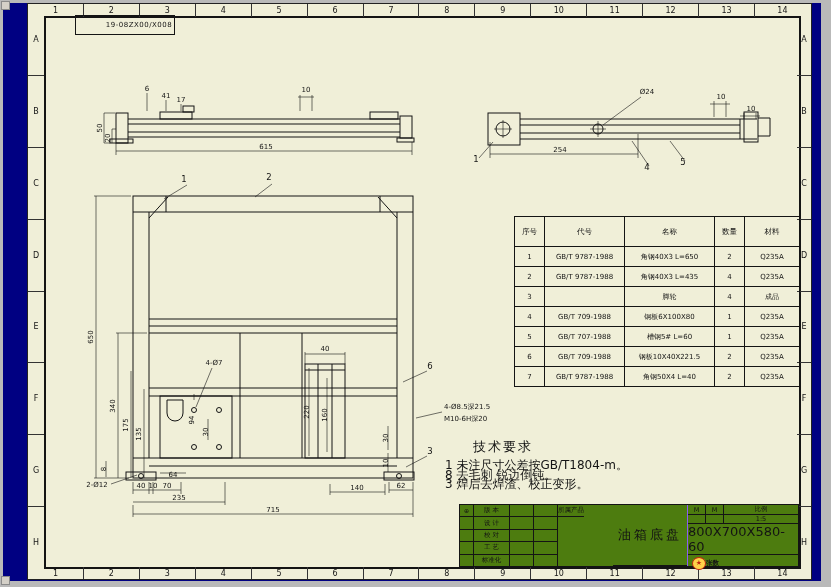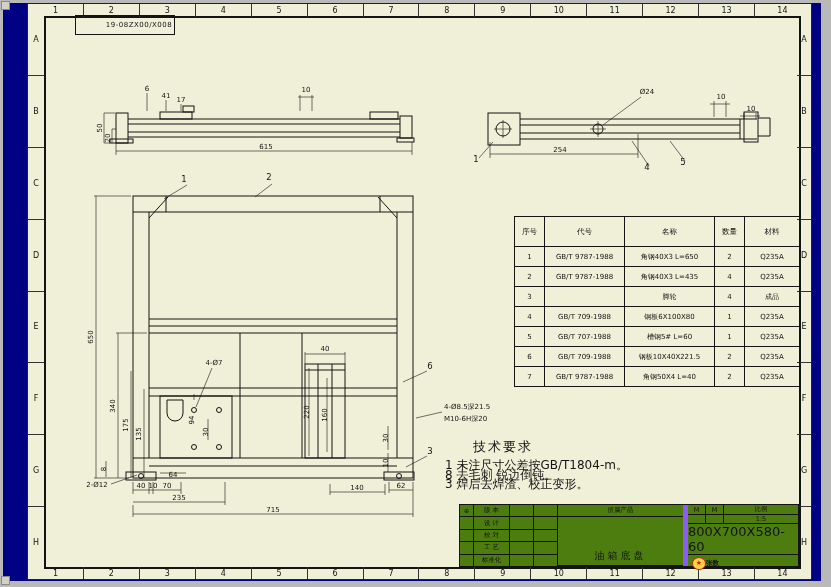--- a/index.html
+++ b/index.html
@@ -45,24 +45,24 @@
   .titleblock { position:absolute; left:459px; top:504px; width:340px; height:63px;
                 border:1.5px solid #141414; display:flex; background:#4d7c0f;
                 color:#141414; font-size:6.5px; }
   .tb-left { width:98px; display:flex; flex-direction:column; border-right:1px solid #141414; }
   .tb-row { flex:1; display:flex; border-bottom:1px solid #141414; }
   .tb-row:last-child { border-bottom:none; }
   .tb-sym   { width:14px; border-right:1px solid #141414; display:flex; align-items:center; justify-content:center; font-size:6px; }
   .tb-label { width:36px; border-right:1px solid #141414; display:flex; align-items:center; justify-content:center; }
   .tb-c { flex:1; border-right:1px solid #141414; }
   .tb-c.last { border-right:none; }
-  .tb-mid { width:130px; display:flex; flex-direction:column; border-right:5px solid #8b5cf6;gap:29px; }
+  .tb-mid { width:130px; display:flex; flex-direction:row; border-right:1px solid #8b5cf6;gap:29px; }
   .tb-product { height:12px; border-bottom:1px solid #141414; display:flex; align-items:center; justify-content:center; }
   .tb-name { flex:1; border-bottom:1px solid #141414; display:flex; align-items:center; justify-content:center;
-             font-size:10px; letter-spacing:3px; }
+             font-size:13px; letter-spacing:3px; }
   .tb-weight { height:19px; display:flex; flex-direction:column; align-items:center; justify-content:center; }
   .tb-wl { font-size:6px; } .tb-wv { font-size:6.5px; }
   .tb-right { flex:1; display:flex; flex-direction:column; }
   .tb-r1, .tb-r2 { height:12px; display:flex; border-bottom:1px solid #141414; }
   .tb-m { width:18px; border-right:1px solid #141414; display:flex; align-items:center; justify-content:center; }
   .tb-rv { flex:1; display:flex; align-items:center; justify-content:center; }
   .tb-r3 { flex:1; border-bottom:1px solid #141414; display:flex; align-items:center; justify-content:center; font-size:13px; }
   .tb-r4 { height:17px; display:flex; align-items:center; }
   .tb-logo { width:14px; height:13px; margin-left:4px; border-radius:50%;
              border:1.5px solid #C22410; background:#FFD24A; display:flex; align-items:center; justify-content:center; }

